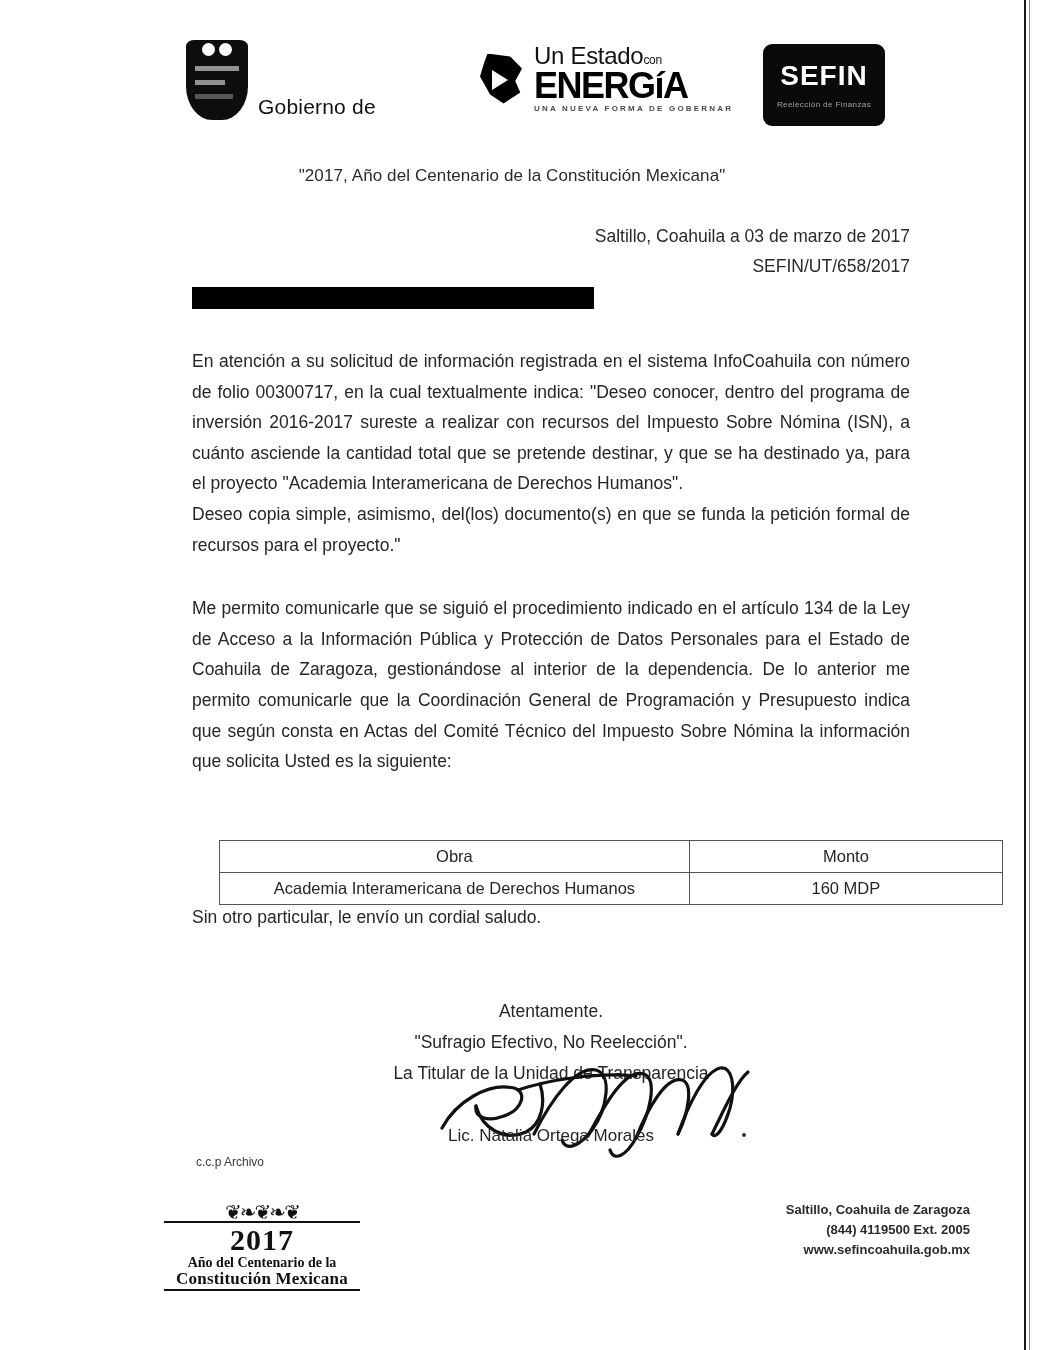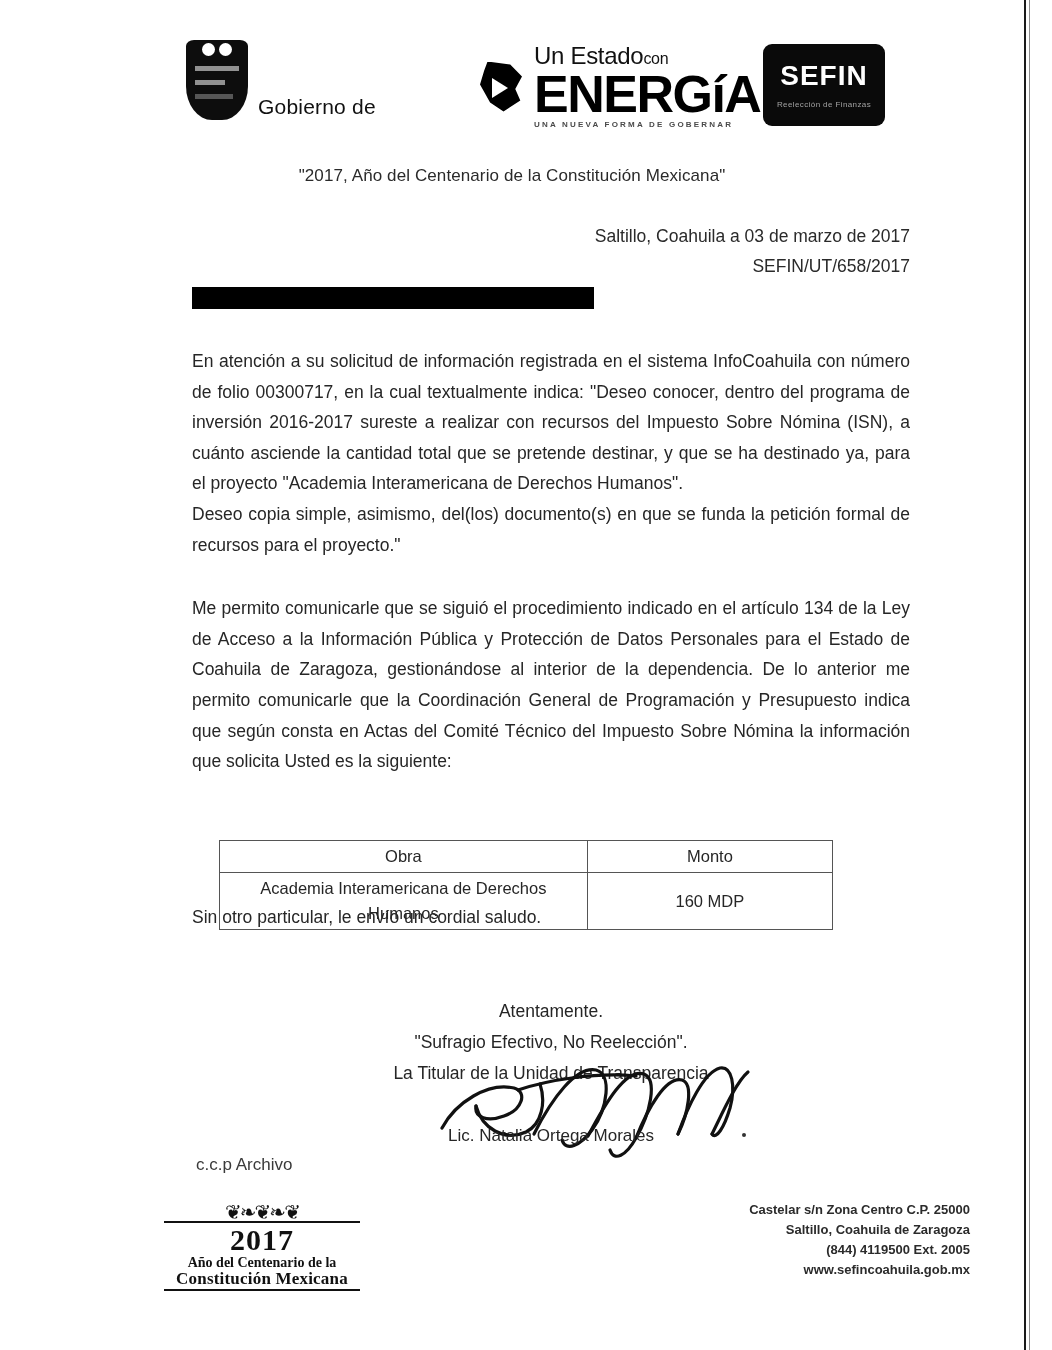--- a/index.html
+++ b/index.html
@@ -132,23 +132,23 @@
     border-bottom: 10px solid transparent;
   }
   .energia-words { line-height: 1; }
   .energia-words .top {
     font-size: 24px;
     color: #111;
     display: block;
     margin-bottom: 0px;
     letter-spacing: -.3px;
   }
-  .energia-words .top .con { font-size: 16px; text-align: right; }
+  .energia-words .top .con { font-size: 12px; text-align: right; }
   .energia-words .main {
-    font-size: 52px;
+    font-size: 36px;
     font-weight: bold;
     letter-spacing: -1.5px;
     color: #000;
     display: block;
   }
   .energia-words .tag {
     display: block;
     font-size: 8px;
     letter-spacing: 2.2px;
     font-weight: bold;
@@ -235,21 +235,21 @@
     text-justify: inter-word;
   }
   .body-text p { margin: 0 0 0 0; }
   .body-text p.gap { margin-top: 33px; }
 
   
   .info-table {
     position: absolute;
     left: 219px;
     top: 840px;
-    width: 614px;
+    width: 784px;
     border-collapse: collapse;
     font-size: 16.5px;
     color: #262626;
   }
   .info-table td {
     border: 1px solid #555;
     text-align: center;
     padding: 3px 6px;
     line-height: 25px;
     vertical-align: middle;
@@ -303,21 +303,21 @@
     top: 1133px;
     width: 4px;
     height: 4px;
     border-radius: 50%;
     background: #333;
   }
   .ccp {
     position: absolute;
     left: 196px;
     top: 1155px;
-    font-size: 17px;
+    font-size: 12px;
     color: #3a3a3a;
   }
 
   
   .centenary-seal {
     position: absolute;
     left: 158px;
     top: 1202px;
     width: 208px;
     text-align: center;
@@ -478,19 +478,18 @@
   <div class="centenary-seal">
     <span class="flourish">❦❧❦❧❦</span>
     <span class="rule"></span>
     <span class="year">2017</span>
     <span class="l1">Año del Centenario de la</span>
     <span class="l2">Constitución Mexicana</span>
     <span class="rule-bottom"></span>
   </div>
 
   <div class="footer-address">
-    <span>Castelar s/n Zona Centro C.P. 25000</span>
     <span>Saltillo, Coahuila de Zaragoza</span>
     <span>(844) 4119500 Ext. 2005</span>
     <span>www.sefincoahuila.gob.mx</span>
   </div>
 
 </div>
 
 </body></html>

